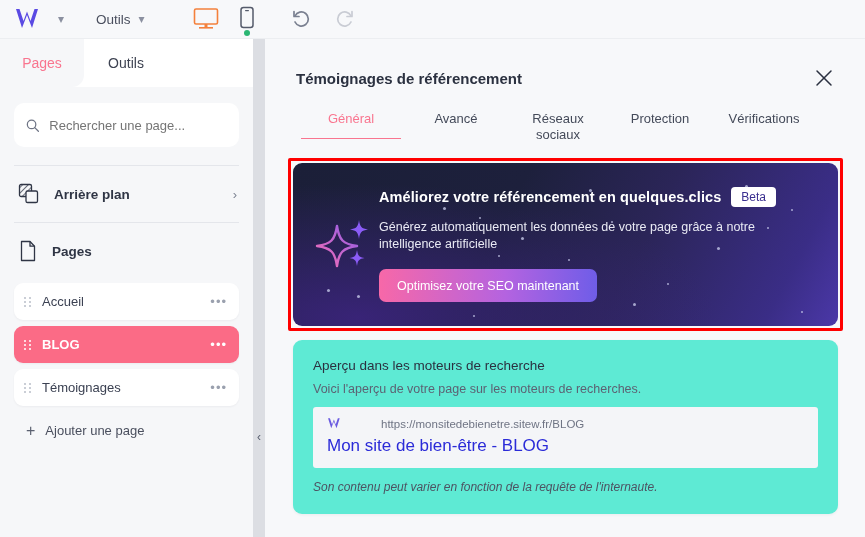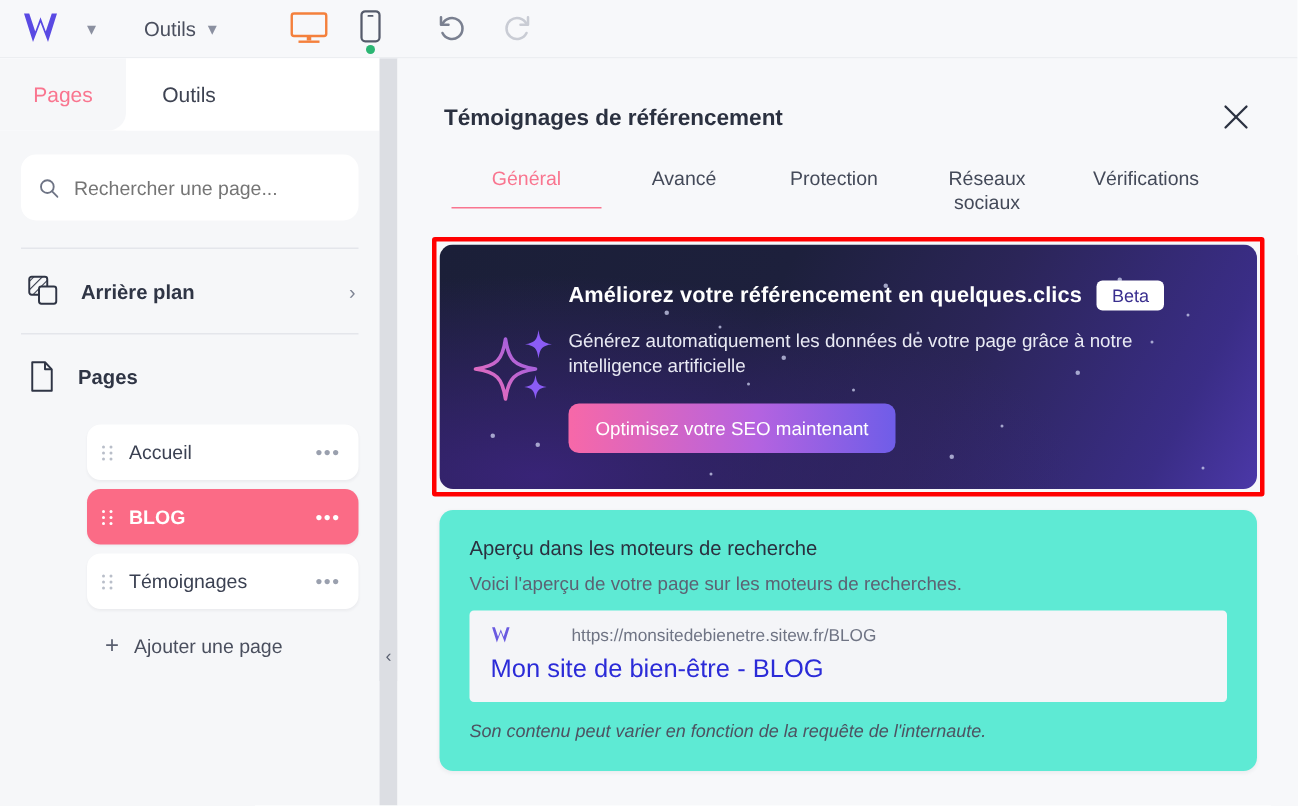--- a/index.html
+++ b/index.html
@@ -73,21 +73,21 @@
   }
   .sb-divider { height: 1px; background: #e4e6eb; margin: 18px 14px 0 14px; }
 
   .row-item {
     display: flex; align-items: center; height: 56px;
     padding: 0 16px 0 18px; gap: 14px; cursor: pointer;
   }
   .row-item .label { font-size: 13.5px; color: #2f3545; font-weight: bold; }
   .row-item .chev { margin-left: auto; color: #7e8494; font-size: 13px; }
 
-  .pagelist { padding: 4px 14px 0 14px; margin-left: 44px; }
+  .pagelist { padding: 4px 14px 0 14px; }
   .page-card {
     height: 37px; background: #ffffff; border-radius: 9px;
     display: flex; align-items: center; padding: 0 12px 0 10px;
     margin-bottom: 6px; gap: 10px; cursor: pointer;
     box-shadow: 0 1px 2px rgba(30,35,50,.05);
   }
   .page-card.selected { background: #fb6b86; }
   .page-card .pg-label { font-size: 13px; color: #3b4152; }
   .page-card.selected .pg-label { color: #ffffff; font-weight: bold; }
   .page-card .dots-menu { margin-left: auto; letter-spacing: 1px; color: #9aa0ae; font-size: 13px; line-height: 8px;}
@@ -355,26 +355,26 @@
       </div>
     </div>
 
     <div class="tabs2">
       <div class="tab2 w1 active">
         <span>Général</span>
       </div>
       <div class="tab2 w2">
         <span>Avancé</span>
       </div>
-      <div class="tab2 w4">
-        <span>Protection</span>
-      </div>
       <div class="tab2 w3">
         <span>Réseaux</span><br>
         <span>sociaux</span>
+      </div>
+      <div class="tab2 w4">
+        <span>Protection</span>
       </div>
       <div class="tab2 w5">
         <span>Vérifications</span>
       </div>
     </div>
 
     <div class="banner-shell">
       <div class="banner">
 
         <span class="star-dot" style="left:34px;  top:126px; width:3px; height:3px;"></span>

